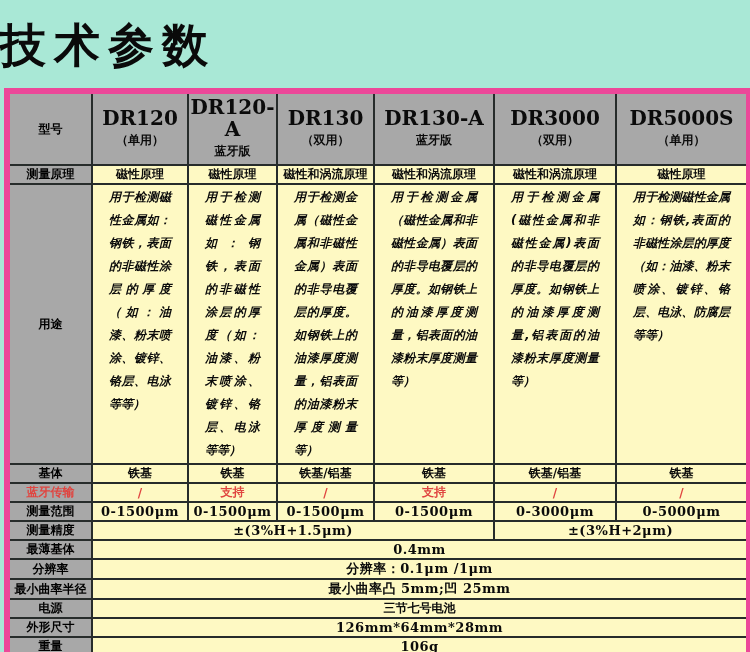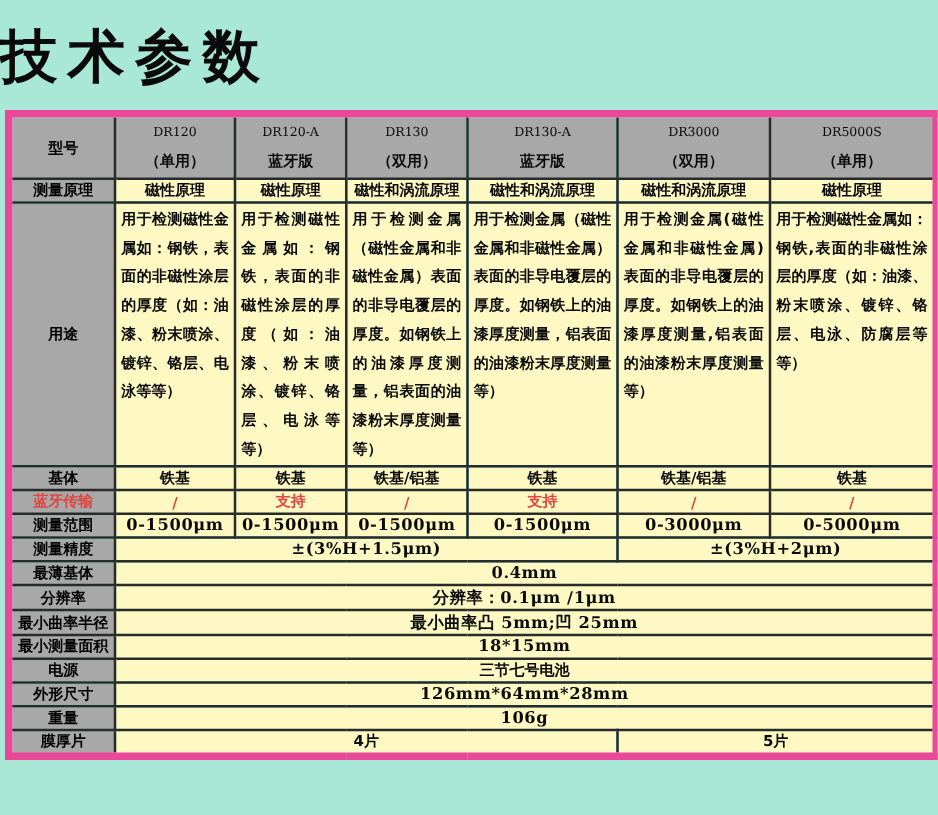--- a/index.html
+++ b/index.html
@@ -40,38 +40,39 @@
   }
   .lbl {
     background:#a8a8a8;
     font-size:12px;
     color:#000;
     padding:0 2px;
   }
   th.model { background:#a8a8a8; padding:2px 0; }
   .model-name {
     font-family:"DejaVu Serif", serif;
-    font-size:10px;
+    font-size:20px;
     line-height:22px;
-    font-weight:normal;
+    font-weight:bold;
   }
   .model-variant { font-size:12px; line-height:22px; font-weight:bold; }
   td.val {
     background:#fef9c3;
     font-size:12px;
   }
   td.num { font-family:"DejaVu Serif", serif; font-size:13px; letter-spacing:0.5px; }
   tr.r-header  { height:52px; }
   tr.r-line    { height:14px; }
   tr.r-usage   { height:184px; }
   td.usage {
     vertical-align:top;
     text-align:justify;
     text-justify:inter-character;
-    padding:1px 4px;
+    padding:1px 16px;
+    font-style:italic;
   }
   td.usage div { font-size:12px; line-height:23px; font-weight:bold; }
   .red { color:#e04540; }
 </style>
 </head>
 <body>
 
 <div class="title">技术参数</div>
 
 <table class="specs">
@@ -190,24 +191,20 @@
   <tr class="r-line">
     <td class="lbl">分辨率</td>
     <td class="val num" colspan="6">分辨率：0.1μm /1μm</td>
   </tr>
 
   <tr class="r-line">
     <td class="lbl">最小曲率半径</td>
     <td class="val num" colspan="6">最小曲率凸 5mm;凹 25mm</td>
   </tr>
 
-  <tr class="r-line">
-    <td class="lbl">最小测量面积</td>
-    <td class="val num" colspan="6">18*15mm</td>
-  </tr>
 
   <tr class="r-line">
     <td class="lbl">电源</td>
     <td class="val" colspan="6">三节七号电池</td>
   </tr>
 
   <tr class="r-line">
     <td class="lbl">外形尺寸</td>
     <td class="val num" colspan="6">126mm*64mm*28mm</td>
   </tr>

